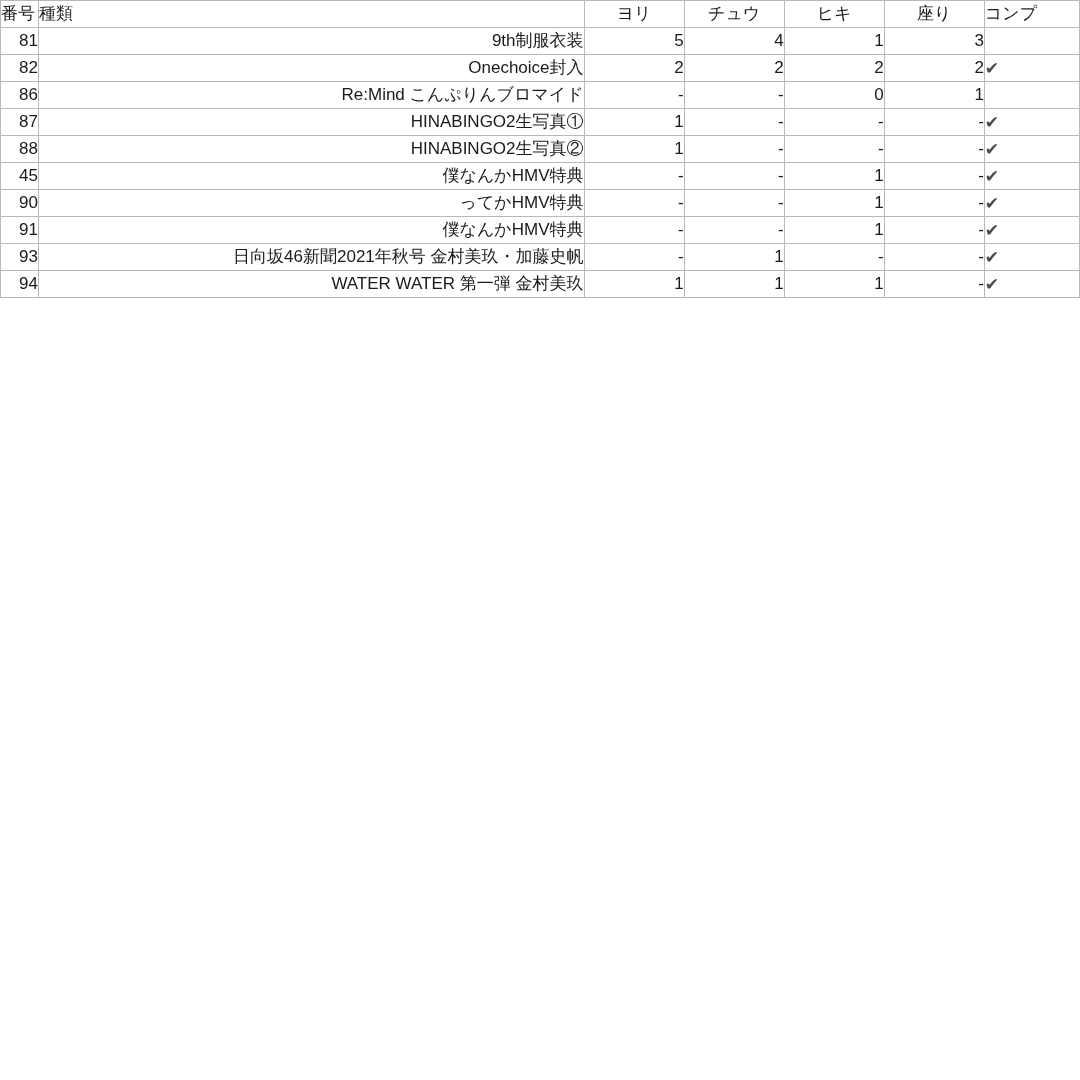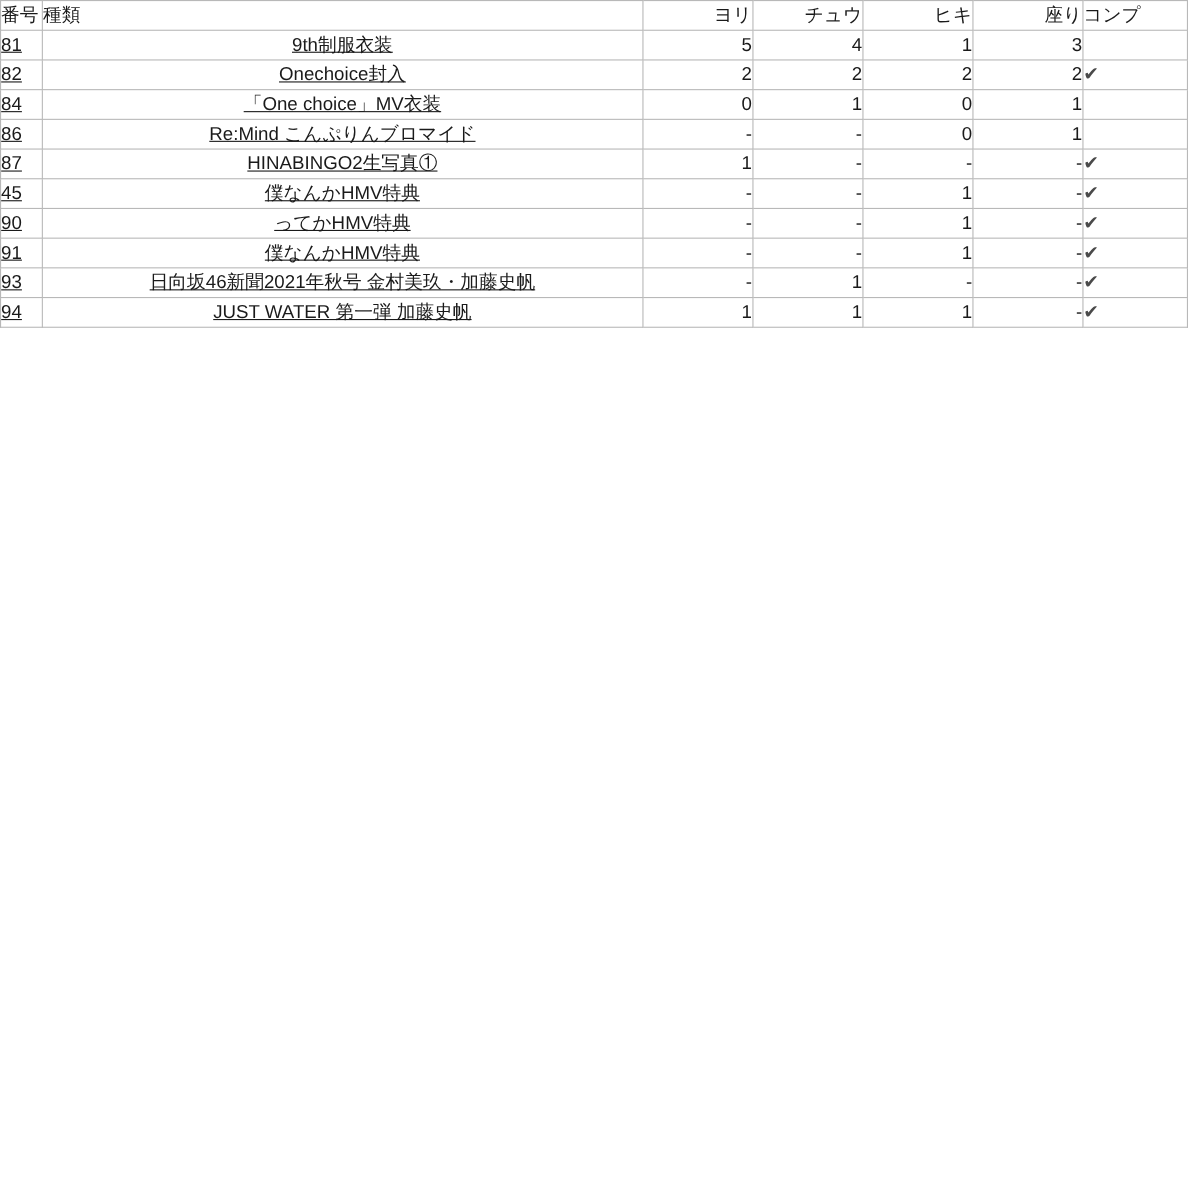--- a/index.html
+++ b/index.html
@@ -40,30 +40,28 @@
   
   col.c-num   { width: 38px; }
   col.c-type  { width: 545px; }
   col.c-yori  { width: 100px; }
   col.c-chu   { width: 100px; }
   col.c-hiki  { width: 100px; }
   col.c-suwari{ width: 100px; }
   col.c-comp  { width: 95px; }
 
   .cell-num {
-    text-align: left;
+    text-align: right;
     padding-right: 5px;
     font-size: 17px;
-    text-decoration: underline;
   }
   .cell-type {
-    text-align: center;
+    text-align: right;
     padding-left: 6px;
     font-size: 17px;
-    text-decoration: underline;
   }
   .cell-val {
     text-align: right;
     padding-right: 8px;
     font-size: 17px;
   }
   .cell-comp {
     text-align: left;
     padding-left: 7px;
     font-size: 19px;
@@ -73,21 +71,21 @@
     text-align: left;
     padding-left: 2px;
     font-size: 16px;
   }
   .hdr-type {
     text-align: left;
     padding-left: 6px;
     font-size: 16px;
   }
   .hdr-val {
-    text-align: right;
+    text-align: center;
     padding-left: 8px;
     font-size: 16px;
     margin-left: 12px;
   }
   .hdr-comp {
     text-align: left;
     padding-left: 6px;
     font-size: 16px;
   }
   
@@ -135,47 +133,47 @@
         <tr>
           <td class="cell-num">82</td>
           <td class="cell-type">Onechoice封入</td>
           <td class="cell-val">2</td>
           <td class="cell-val">2</td>
           <td class="cell-val">2</td>
           <td class="cell-val">2</td>
           <td class="cell-comp check">✔</td>
         </tr>
         <tr>
-          <td class="cell-num">84</td>
-          <td class="cell-type">「One choice」MV衣装</td>
-          <td class="cell-val">0</td>
-          <td class="cell-val">1</td>
-          <td class="cell-val">0</td>
-          <td class="cell-val">1</td>
-          <td class="cell-comp check"></td>
-        </tr>
-        <tr>
           <td class="cell-num">86</td>
           <td class="cell-type">Re:Mind こんぷりんブロマイド</td>
           <td class="cell-val">-</td>
           <td class="cell-val">-</td>
           <td class="cell-val">0</td>
           <td class="cell-val">1</td>
           <td class="cell-comp check"></td>
         </tr>
         <tr>
           <td class="cell-num">87</td>
           <td class="cell-type">HINABINGO2生写真①</td>
           <td class="cell-val">1</td>
           <td class="cell-val">-</td>
           <td class="cell-val">-</td>
           <td class="cell-val">-</td>
           <td class="cell-comp check">✔</td>
         </tr>
         <tr>
+          <td class="cell-num">88</td>
+          <td class="cell-type">HINABINGO2生写真②</td>
+          <td class="cell-val">1</td>
+          <td class="cell-val">-</td>
+          <td class="cell-val">-</td>
+          <td class="cell-val">-</td>
+          <td class="cell-comp check">✔</td>
+        </tr>
+        <tr>
           <td class="cell-num">45</td>
           <td class="cell-type">僕なんかHMV特典</td>
           <td class="cell-val">-</td>
           <td class="cell-val">-</td>
           <td class="cell-val">1</td>
           <td class="cell-val">-</td>
           <td class="cell-comp check">✔</td>
         </tr>
         <tr>
           <td class="cell-num">90</td>
@@ -199,21 +197,21 @@
           <td class="cell-num">93</td>
           <td class="cell-type">日向坂46新聞2021年秋号 金村美玖・加藤史帆</td>
           <td class="cell-val">-</td>
           <td class="cell-val">1</td>
           <td class="cell-val">-</td>
           <td class="cell-val">-</td>
           <td class="cell-comp check">✔</td>
         </tr>
         <tr>
           <td class="cell-num">94</td>
-          <td class="cell-type">JUST WATER 第一弾 加藤史帆</td>
+          <td class="cell-type">WATER WATER 第一弾 金村美玖</td>
           <td class="cell-val">1</td>
           <td class="cell-val">1</td>
           <td class="cell-val">1</td>
           <td class="cell-val">-</td>
           <td class="cell-comp check">✔</td>
         </tr>
       </tbody>
   </table>
 </div>
 

